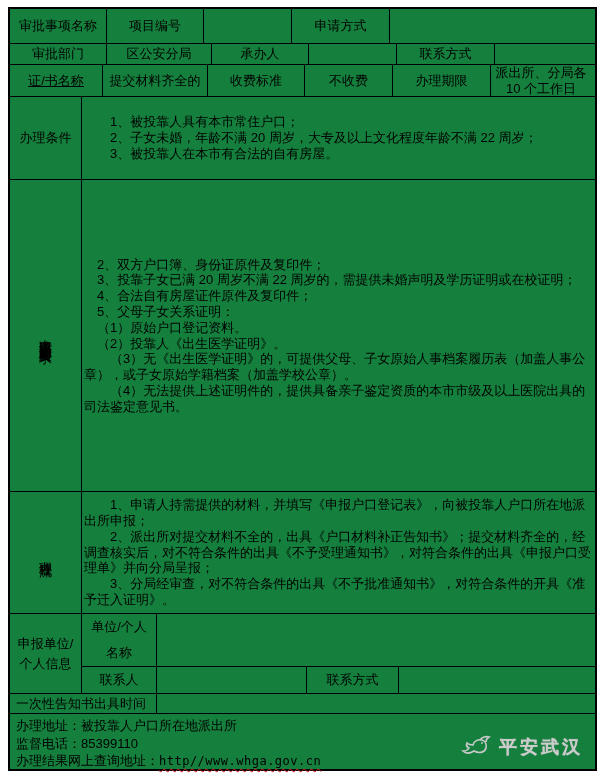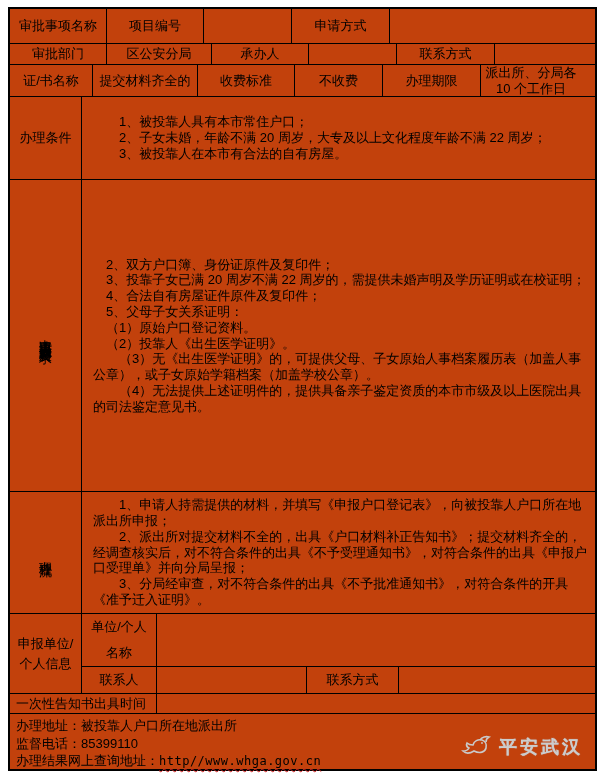--- a/index.html
+++ b/index.html
@@ -1,24 +1,24 @@
 <!DOCTYPE html>
 <html><head>
 <meta charset="utf-8">
 <style>
   html,body{margin:0;padding:0;background:#ffffff;}
   body{width:603px;height:778px;position:relative;font-family:"Liberation Sans",sans-serif;color:#000;}
-  .doc{position:absolute;left:8px;top:7px;width:589px;height:764px;border:2px solid #000;box-sizing:border-box;background:#c2410c;}
+  .doc{position:absolute;left:8px;top:7px;width:589px;height:764px;border:2px solid #000;box-sizing:border-box;background:#15803d;}
   .row{display:flex;box-sizing:border-box;border-bottom:1px solid #000;}
   .row.last{border-bottom:none;}
   .cell{box-sizing:border-box;border-right:1px solid #000;display:flex;align-items:center;justify-content:center;
         text-align:center;font-size:13px;line-height:15.5px;overflow:hidden;padding:1px 2px;}
   .cell.end{border-right:none;}
   .cell.content{justify-content:flex-start;align-items:center;text-align:left;padding:2px 4px 2px 2px;}
-  .lines{width:100%;margin-left:9px;}
+  .lines{width:100%;}
   .tline{white-space:pre-wrap;font-size:13px;line-height:15.8px;}
   .vtext{writing-mode:vertical-rl;text-orientation:upright;letter-spacing:1px;line-height:1;font-size:13px;}
   .stack{display:flex;flex-direction:column;box-sizing:border-box;}
   .wraplabel{line-height:20px;}
   
   .footer{position:relative;box-sizing:border-box;padding:3px 6px 0 6px;font-size:13px;line-height:17.5px;}
   .fline{white-space:pre-wrap;}
   .mono{font-family:"DejaVu Sans Mono",monospace;font-size:12px;letter-spacing:0.5px;
         text-decoration-line:underline;text-decoration-style:wavy;text-decoration-thickness:1px;text-underline-offset:3px;}
   .watermark{position:absolute;right:12px;bottom:6px;display:flex;align-items:center;gap:5px;}
@@ -41,21 +41,21 @@
   <div class="row" style="height:21px;">
     <div class="cell" style="width:97px;">审批部门</div>
     <div class="cell" style="width:105px;">区公安分局</div>
     <div class="cell" style="width:97px;">承办人</div>
     <div class="cell" style="width:88px;"></div>
     <div class="cell" style="width:98px;">联系方式</div>
     <div class="cell end" style="width:100px;"></div>
   </div>
 
   <div class="row" style="height:32px;">
-    <div class="cell" style="width:83px;">证/书名称</div>
+    <div class="cell" style="width:93px;text-decoration:underline;">证/书名称</div>
     <div class="cell" style="width:105px;">提交材料齐全的</div>
     <div class="cell" style="width:97px;">收费标准</div>
     <div class="cell" style="width:88px;">不收费</div>
     <div class="cell" style="width:98px;">办理期限</div>
     <div class="cell end" style="width:100px;line-height:16px;">派出所、分局各 10 个工作日</div>
   </div>
 
   <div class="row" style="height:83px;">
     <div class="cell" style="width:72px;">办理条件</div>
     <div class="cell end content" style="width:513px;">

